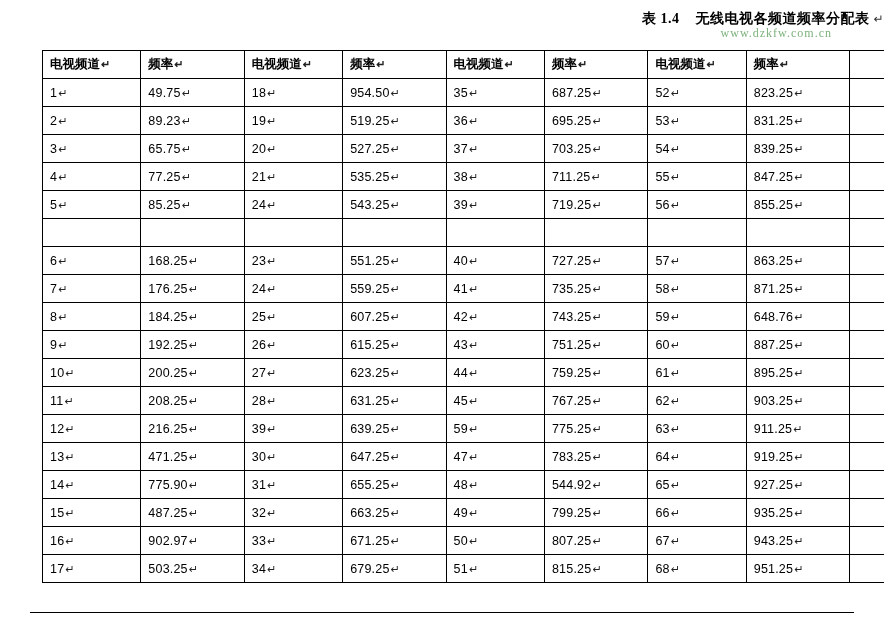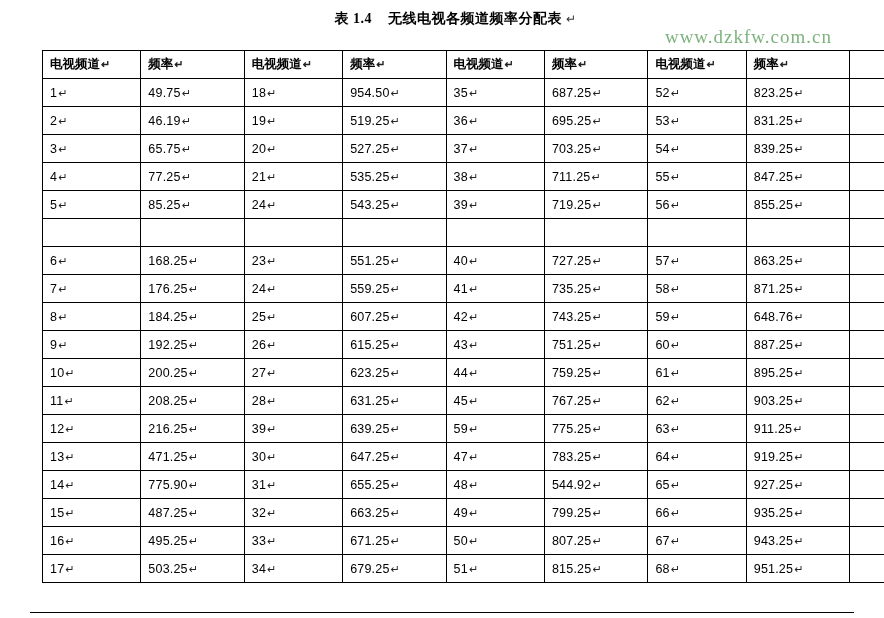--- a/index.html
+++ b/index.html
@@ -14,39 +14,39 @@
     color: #000000;
     position: relative;
     overflow: hidden;
   }
   .page {
     position: relative;
     width: 884px;
     height: 618px;
   }
   .title {
-    text-align: center;
+    text-align: right;
     font-size: 14px;
     font-weight: bold;
     font-family: "Liberation Serif", serif;
     letter-spacing: 0.5px;
     padding-top: 10px;
     color: #000;
     margin-left: 27px;
   }
   .title .mark {
     font-weight: normal;
     font-size: 12px;
     color: #333;
   }
   .watermark {
     position: absolute;
     right: 52px;
     top: 26px;
-    font-size: 19px;
+    font-size: 12px;
     font-family: "Liberation Serif", serif;
     color: #7db37d;
     letter-spacing: 1px;
     white-space: nowrap;
   }
   .table-wrap {
     position: absolute;
     left: 42px;
     top: 50px;
   }
@@ -133,21 +133,21 @@
             <td class="c-ch"><span class="num">18</span><span class="pilcrow">↵</span></td>
             <td class="c-fr"><span class="num">954.50</span><span class="pilcrow">↵</span></td>
             <td class="c-ch"><span class="num">35</span><span class="pilcrow">↵</span></td>
             <td class="c-fr"><span class="num">687.25</span><span class="pilcrow">↵</span></td>
             <td class="c-ch"><span class="num">52</span><span class="pilcrow">↵</span></td>
             <td class="c-fr"><span class="num">823.25</span><span class="pilcrow">↵</span></td>
             <td class="c-last"></td>
           </tr>
           <tr>
             <td class="c-ch"><span class="num">2</span><span class="pilcrow">↵</span></td>
-            <td class="c-fr"><span class="num">46.19</span><span class="pilcrow">↵</span></td>
+            <td class="c-fr"><span class="num">89.23</span><span class="pilcrow">↵</span></td>
             <td class="c-ch"><span class="num">19</span><span class="pilcrow">↵</span></td>
             <td class="c-fr"><span class="num">519.25</span><span class="pilcrow">↵</span></td>
             <td class="c-ch"><span class="num">36</span><span class="pilcrow">↵</span></td>
             <td class="c-fr"><span class="num">695.25</span><span class="pilcrow">↵</span></td>
             <td class="c-ch"><span class="num">53</span><span class="pilcrow">↵</span></td>
             <td class="c-fr"><span class="num">831.25</span><span class="pilcrow">↵</span></td>
             <td class="c-last"></td>
           </tr>
           <tr>
             <td class="c-ch"><span class="num">3</span><span class="pilcrow">↵</span></td>
@@ -298,21 +298,21 @@
             <td class="c-ch"><span class="num">32</span><span class="pilcrow">↵</span></td>
             <td class="c-fr"><span class="num">663.25</span><span class="pilcrow">↵</span></td>
             <td class="c-ch"><span class="num">49</span><span class="pilcrow">↵</span></td>
             <td class="c-fr"><span class="num">799.25</span><span class="pilcrow">↵</span></td>
             <td class="c-ch"><span class="num">66</span><span class="pilcrow">↵</span></td>
             <td class="c-fr"><span class="num">935.25</span><span class="pilcrow">↵</span></td>
             <td class="c-last"></td>
           </tr>
           <tr>
             <td class="c-ch"><span class="num">16</span><span class="pilcrow">↵</span></td>
-            <td class="c-fr"><span class="num">495.25</span><span class="pilcrow">↵</span></td>
+            <td class="c-fr"><span class="num">902.97</span><span class="pilcrow">↵</span></td>
             <td class="c-ch"><span class="num">33</span><span class="pilcrow">↵</span></td>
             <td class="c-fr"><span class="num">671.25</span><span class="pilcrow">↵</span></td>
             <td class="c-ch"><span class="num">50</span><span class="pilcrow">↵</span></td>
             <td class="c-fr"><span class="num">807.25</span><span class="pilcrow">↵</span></td>
             <td class="c-ch"><span class="num">67</span><span class="pilcrow">↵</span></td>
             <td class="c-fr"><span class="num">943.25</span><span class="pilcrow">↵</span></td>
             <td class="c-last"></td>
           </tr>
           <tr>
             <td class="c-ch"><span class="num">17</span><span class="pilcrow">↵</span></td>

